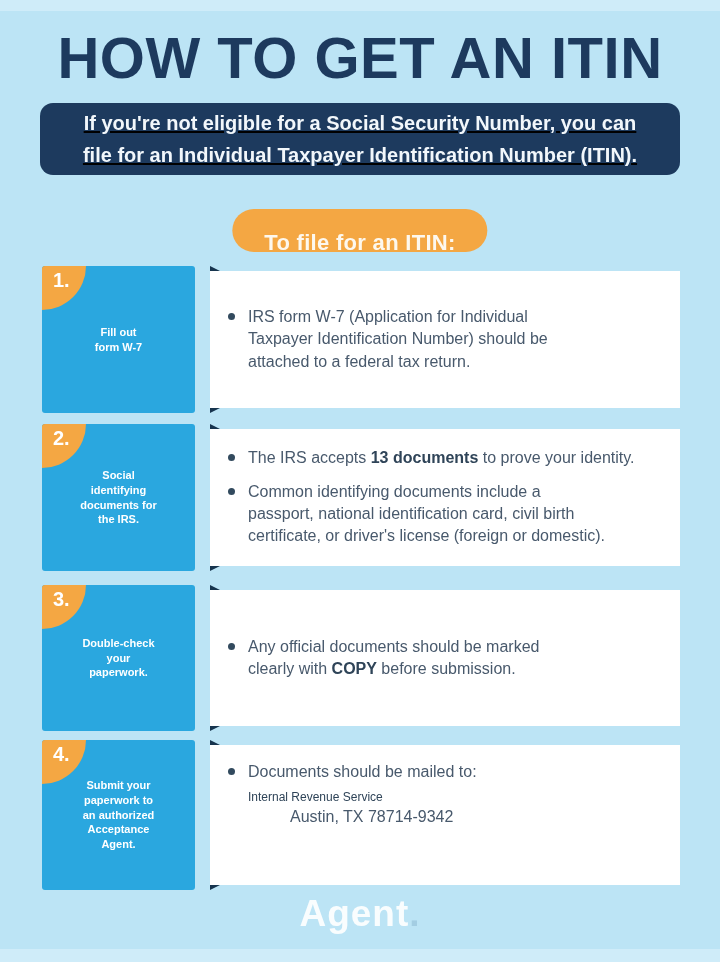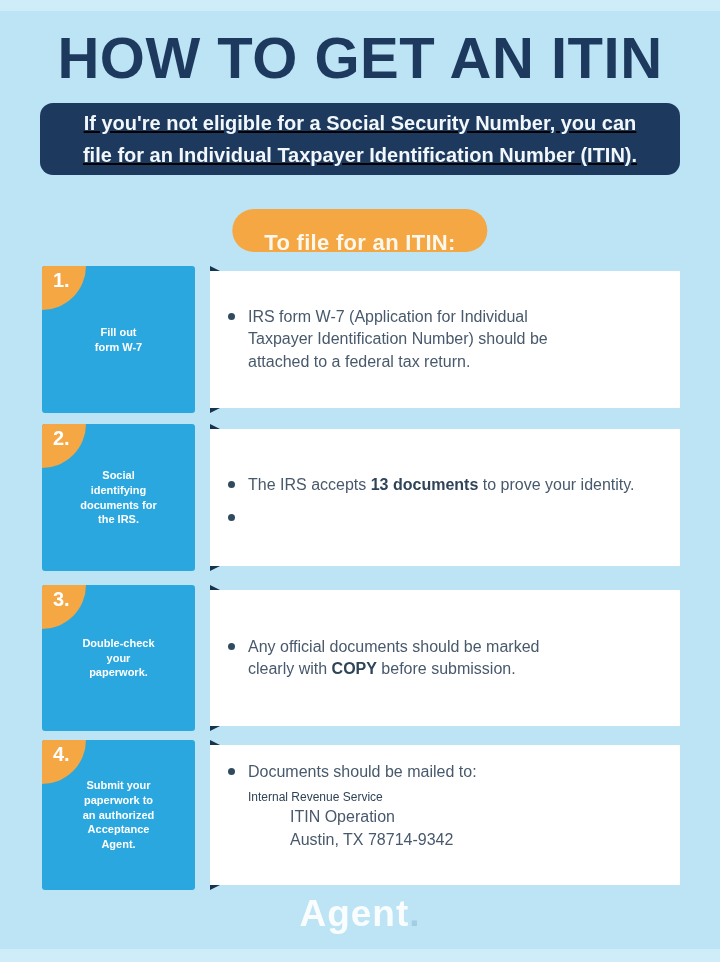--- a/index.html
+++ b/index.html
@@ -174,20 +174,23 @@
     </div>
   </div>
   <div class="step-card">
     <ul class="bullet-list">
       <li class="bullet-item">
         <span class="bullet-dot"></span>
         <p class="bullet-text"><span>The IRS accepts </span><b>13 documents</b><span> to prove your identity.</span></p>
       </li>
       <li class="bullet-item">
         <span class="bullet-dot"></span>
+        <p class="bullet-text"><span>Common identifying documents include a
+passport, national identification card, civil birth
+certificate, or driver's license (foreign or domestic).</span></p>
       </li>
     </ul>
   </div>
 </section>
 
 <section class="step step-3">
   <div class="step-tab">
     <div class="step-label">Double-check
 your
 paperwork.</div>
@@ -219,19 +222,18 @@
   </div>
   <div class="step-card align-top">
     <ul class="bullet-list">
       <li class="bullet-item">
         <span class="bullet-dot"></span>
         <p class="bullet-text"><span>Documents should be mailed to:</span></p>
       </li>
     </ul>
     <div class="mailing-address">
       <p class="address-recipient">Internal Revenue Service</p>
-      <p class="address-line">ITIN Operation</p>
       <p class="address-line">Austin, TX 78714-9342</p>
     </div>
   </div>
 </section>
 
 <div class="brand-logo"><span>Agent</span><span class="dot">.</span></div>
 
 </body></html>

